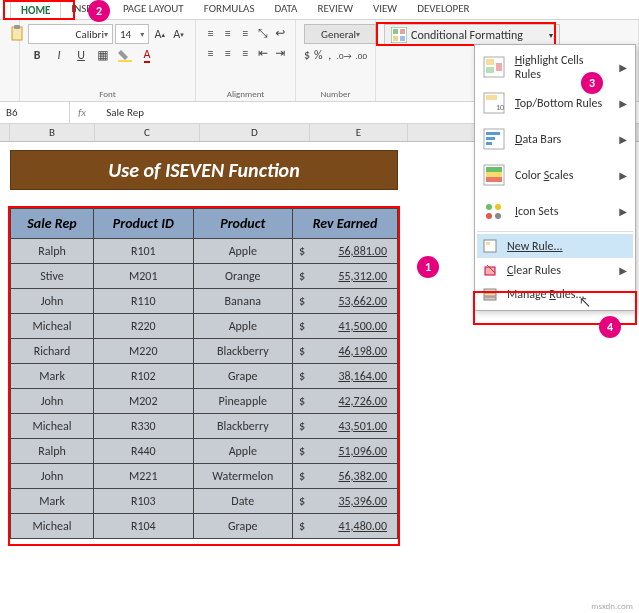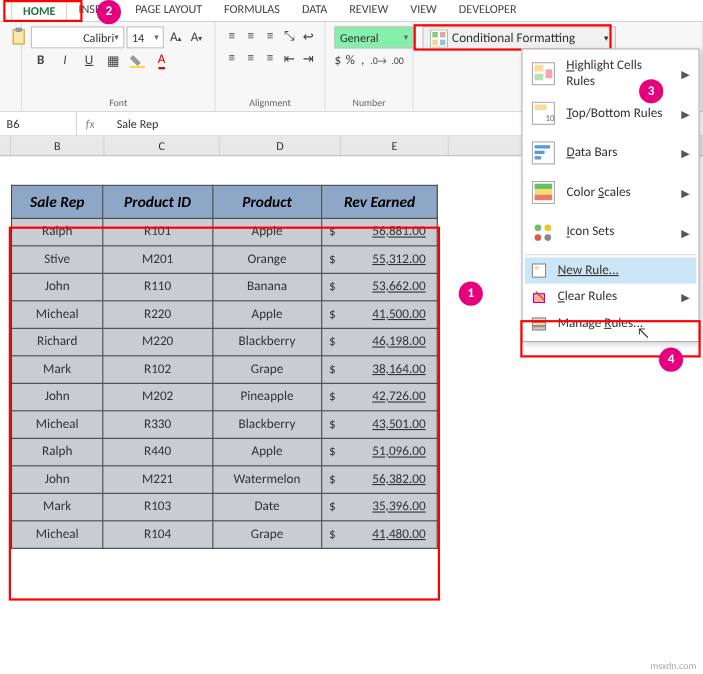--- a/index.html
+++ b/index.html
@@ -27,21 +27,21 @@
 .font-row2 { display: flex; gap: 4px; align-items: center; }
 .bold { font-weight: bold; }
 .italic { font-style: italic; }
 .underline { text-decoration: underline; }
 
 .aligng { width: 100px; }
 .align-grid { display: flex; flex-direction: column; gap: 2px; }
 .align-row { display: flex; gap: 4px; }
 
 .numg { width: 80px; }
-.numfmt { width: 72px; height: 20px; border: 1px solid #c0c0c0; background: #86efac; font-size: 11px; display: flex; align-items: center; justify-content: space-between; padding: 0 4px; }
+.numfmt { width: 72px; height: 20px; border: 1px solid #c0c0c0; background: #e5e5e5; font-size: 11px; display: flex; align-items: center; justify-content: space-between; padding: 0 16px; }
 
 .styleg { flex: 1; position: relative; }
 .cfbtn { display: flex; align-items: center; gap: 4px; border: 1px solid #c6c6c6; background: #f0f0f0; padding: 2px 6px; width: 176px; height: 22px; cursor: pointer; font-size: 12px; }
 .cfbtn .caret { margin-left: auto; font-size: 8px; }
 .cf-hi { position: absolute; left: 0px; top: 2px; width: 180px; height: 24px; border: 2px solid #f00; pointer-events: none; }
 
 
 .fxbar { display: flex; height: 22px; border-bottom: 1px solid #d4d4d4; background: #fff; }
 .namebox { width: 70px; border-right: 1px solid #d4d4d4; height: 100%; padding: 0 6px; font-size: 11px; display: flex; align-items: center; }
 .fxcell { display: flex; align-items: center; gap: 20px; padding: 0 8px; font-size: 11px; }
@@ -310,20 +310,21 @@
 
 <div class="colhdrs">
   <div class="ch chA"></div>
   <div class="ch chB">B</div>
   <div class="ch chC">C</div>
   <div class="ch chD">D</div>
   <div class="ch chE">E</div>
 </div>
 
 <div class="sheet">
+  <div class="title-band">Use of ISEVEN Function</div>
   <table class="data-table">
     <thead>
         <tr id="thdr">
           <th>Sale Rep</th>
           <th>Product ID</th>
           <th>Product</th>
           <th>Rev Earned</th>
         </tr>
       </thead>
     <tbody id="tbody">

